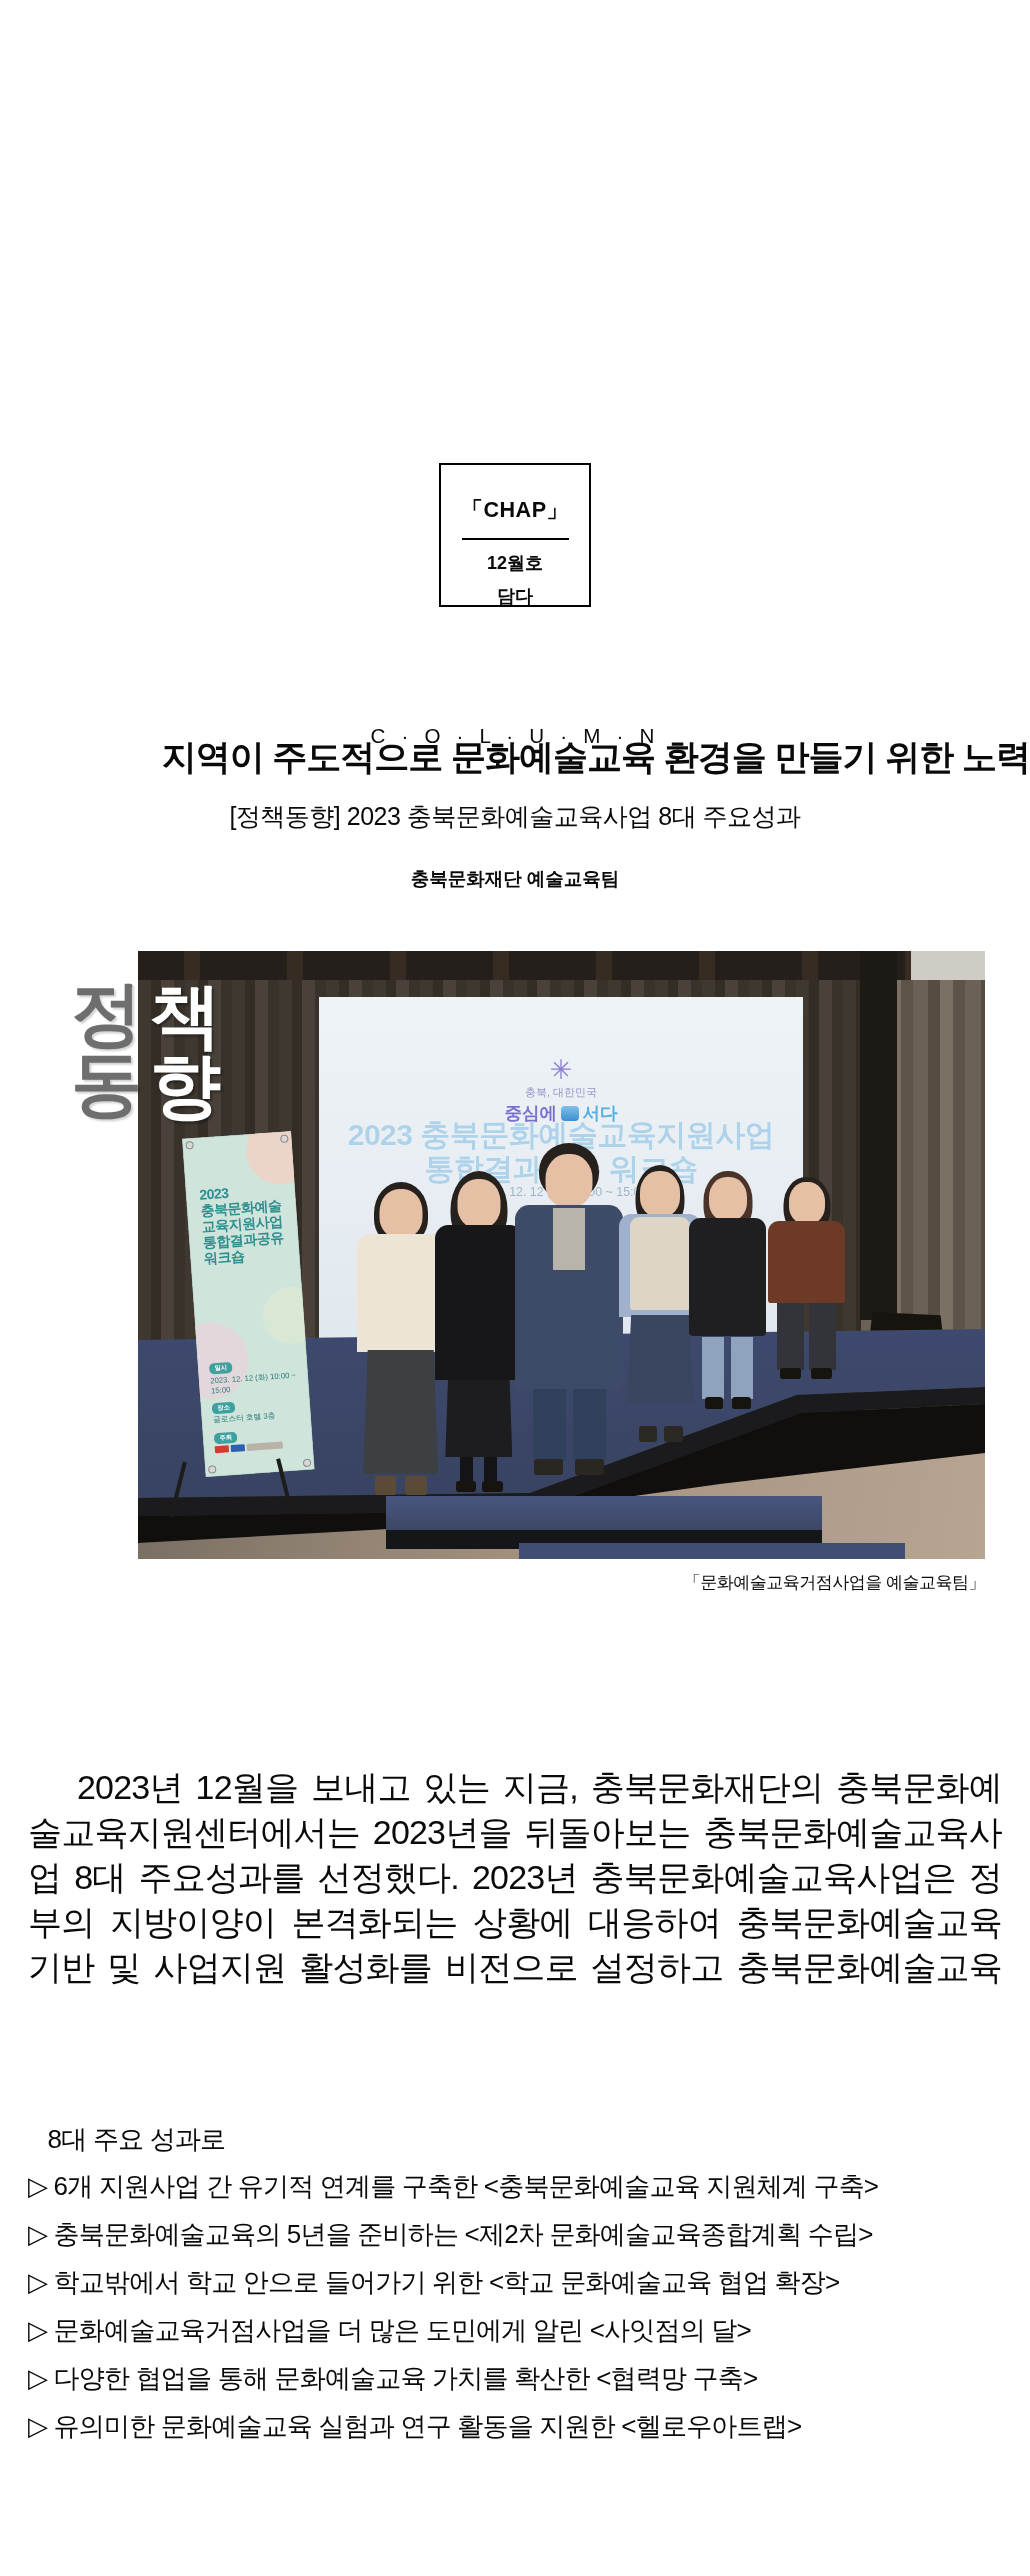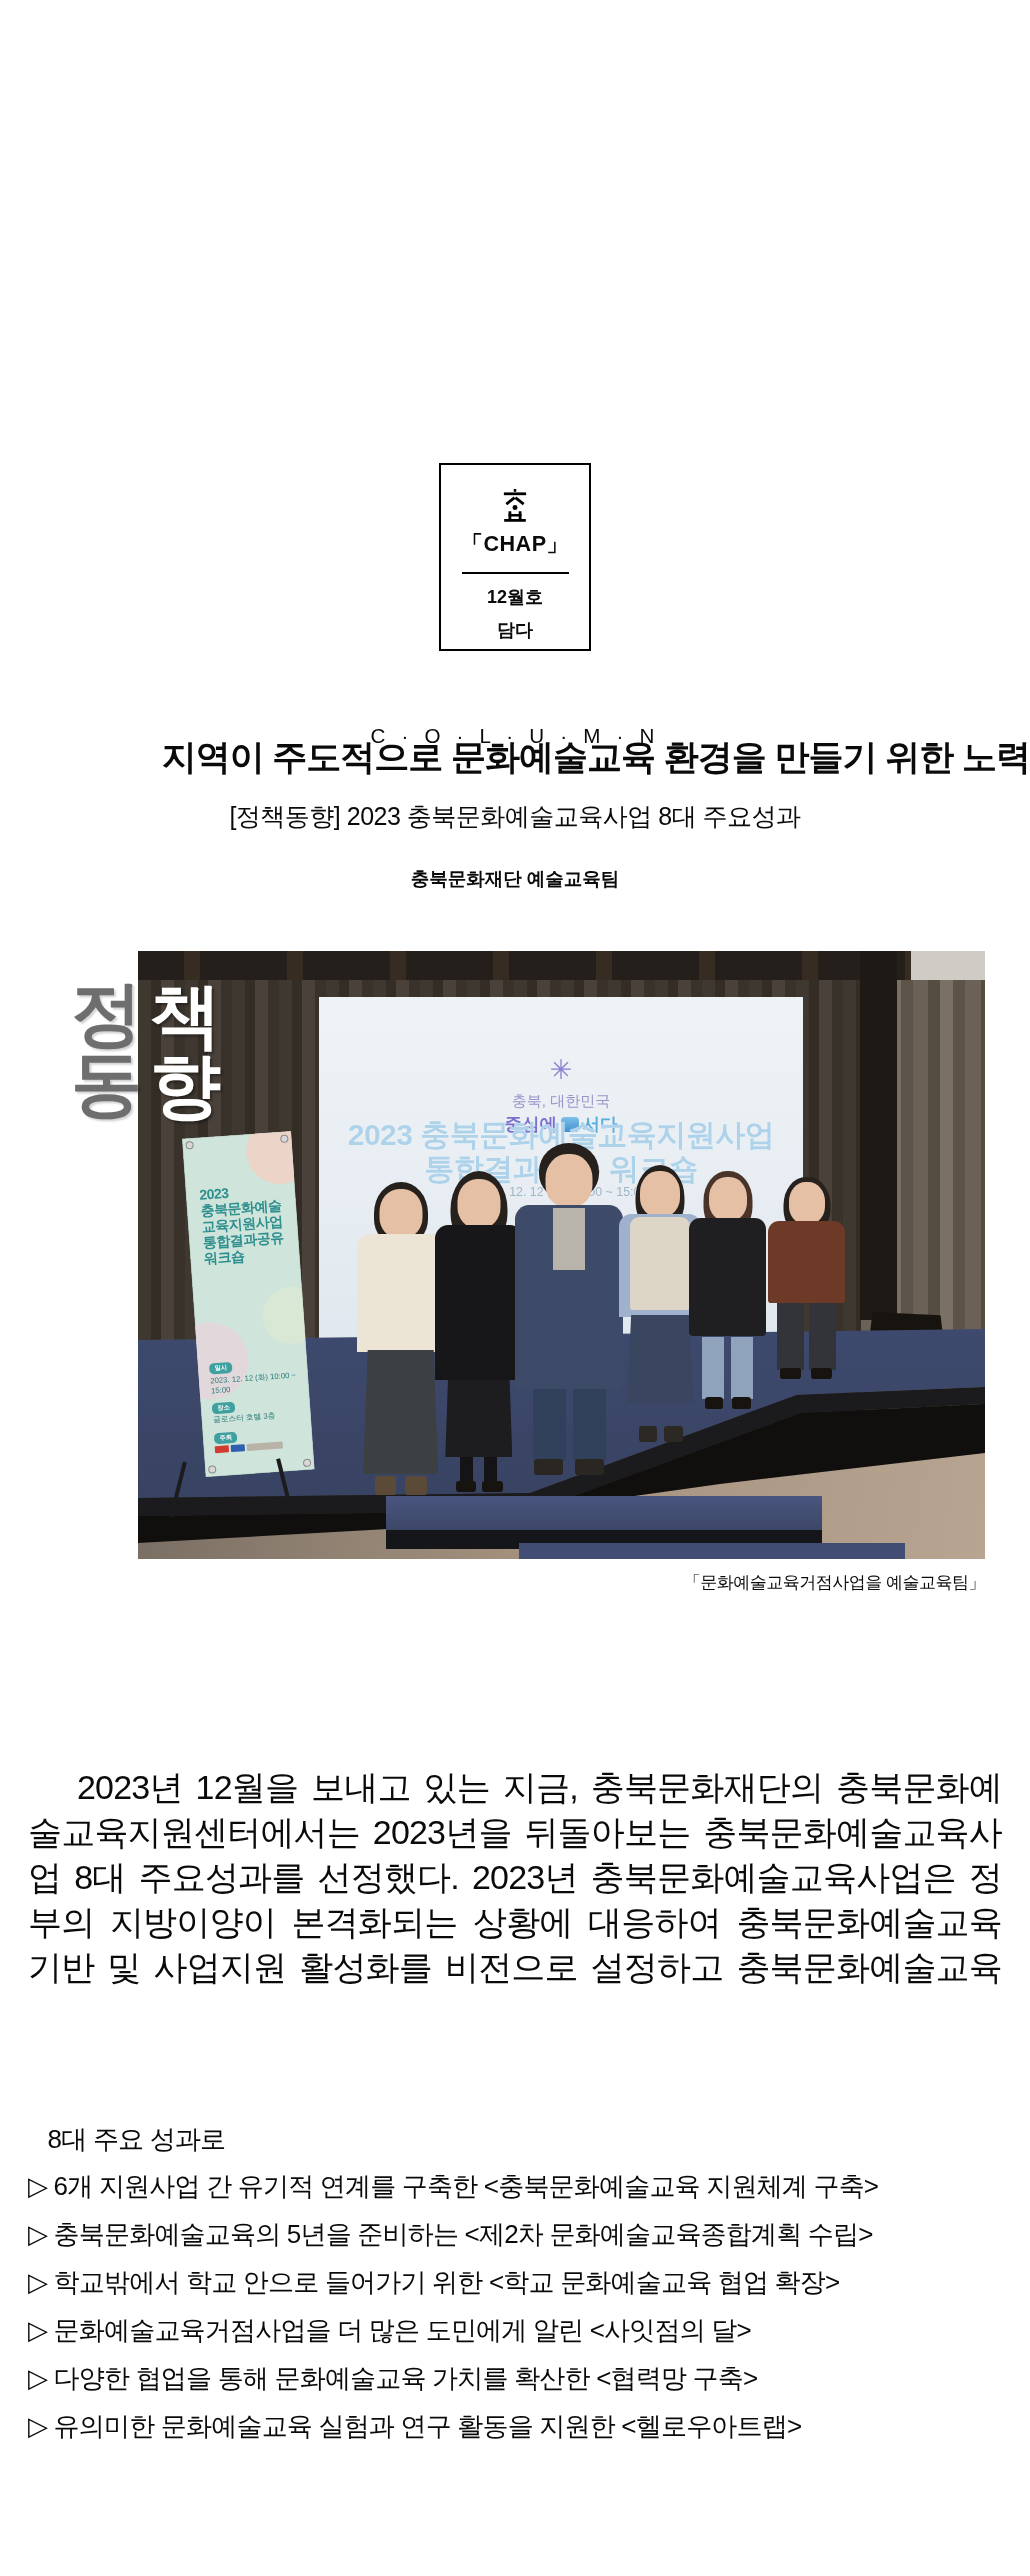--- a/index.html
+++ b/index.html
@@ -20,21 +20,21 @@
   html,body{margin:0;padding:0;}
   body{
     width:1030px;height:3912px;position:relative;background:#ffffff;
     font-family:"Liberation Sans","DejaVu Sans",sans-serif;color:var(--ink);
     overflow:hidden;
   }
   .abs{position:absolute;}
 
   
   .masthead{
-    left:439px;top:463px;width:152px;height:188px;box-sizing:border-box;
+    left:439px;top:463px;width:152px;height:144px;box-sizing:border-box;
     border:2.6px solid #000;display:flex;flex-direction:column;align-items:center;
   }
   .masthead .glyph{margin-top:24px;width:44px;height:34px;}
   .masthead .chap{margin-top:6.2px;font-size:21.6px;font-weight:700;letter-spacing:0.5px;}
   .masthead .rule{margin-top:13.4px;width:107px;border-top:2.1px solid #000;}
   .masthead .issue{margin-top:11.3px;font-size:18px;font-weight:600;}
   .masthead .tag{margin-top:9.3px;font-size:18px;font-weight:600;}
 
   
   .column-label{left:0;top:724px;width:1030px;text-align:center;
@@ -55,21 +55,21 @@
   .curtains-right{left:723px;top:29px;width:124px;height:443px;
     background:repeating-linear-gradient(90deg,var(--curtain_light) 0 15.5px,#554c42 15.5px 27px,#7a7063 27px 40px,#5d5449 40px 52px);}
   .corner-wall{left:773px;top:0;width:74px;height:109px;background:#cfccc6;}
   .pillar{left:722px;top:0;width:37px;height:369px;background:#1d1a16;}
   .proj-screen{left:181px;top:46px;width:484px;height:367px;
     background:linear-gradient(180deg,#eef3f6 0%,var(--screen_blue) 55%,#dfe7ee 100%);}
   .screen-wall{left:181px;top:412px;width:484px;height:60px;background:#2c2722;}
 
   .screen-brand{left:181px;top:106px;width:484px;text-align:center;}
   .brand-star{font-size:27px;color:var(--logo_purple);line-height:1;}
-  .brand-small{font-size:15px;color:#9a93c9;margin-top:8px;}
+  .brand-small{font-size:11px;color:#9a93c9;margin-top:1px;}
   .brand-main{margin-top:1px;font-size:17.5px;font-weight:800;}
   .brand-main .l{color:#7c6fd0;} .brand-main .r{color:var(--logo_blue);}
   .brand-chip{display:inline-block;width:17.5px;height:15.5px;margin:0 4.1px;border-radius:4.1px;vertical-align:-2.1px;
     background:linear-gradient(180deg,#7fc0e8,#3f8fd0);}
   .screen-title1{left:181px;top:164px;width:484px;text-align:center;
     font-size:30px;font-weight:800;color:var(--screen_title);letter-spacing:-0.5px;
     text-shadow:0 0 1px #ffffff;}
   .screen-title2{left:181px;top:198px;width:484px;text-align:center;
     font-size:30px;font-weight:800;color:var(--screen_title);letter-spacing:-0.5px;
     text-shadow:0 0 1px #ffffff;}

